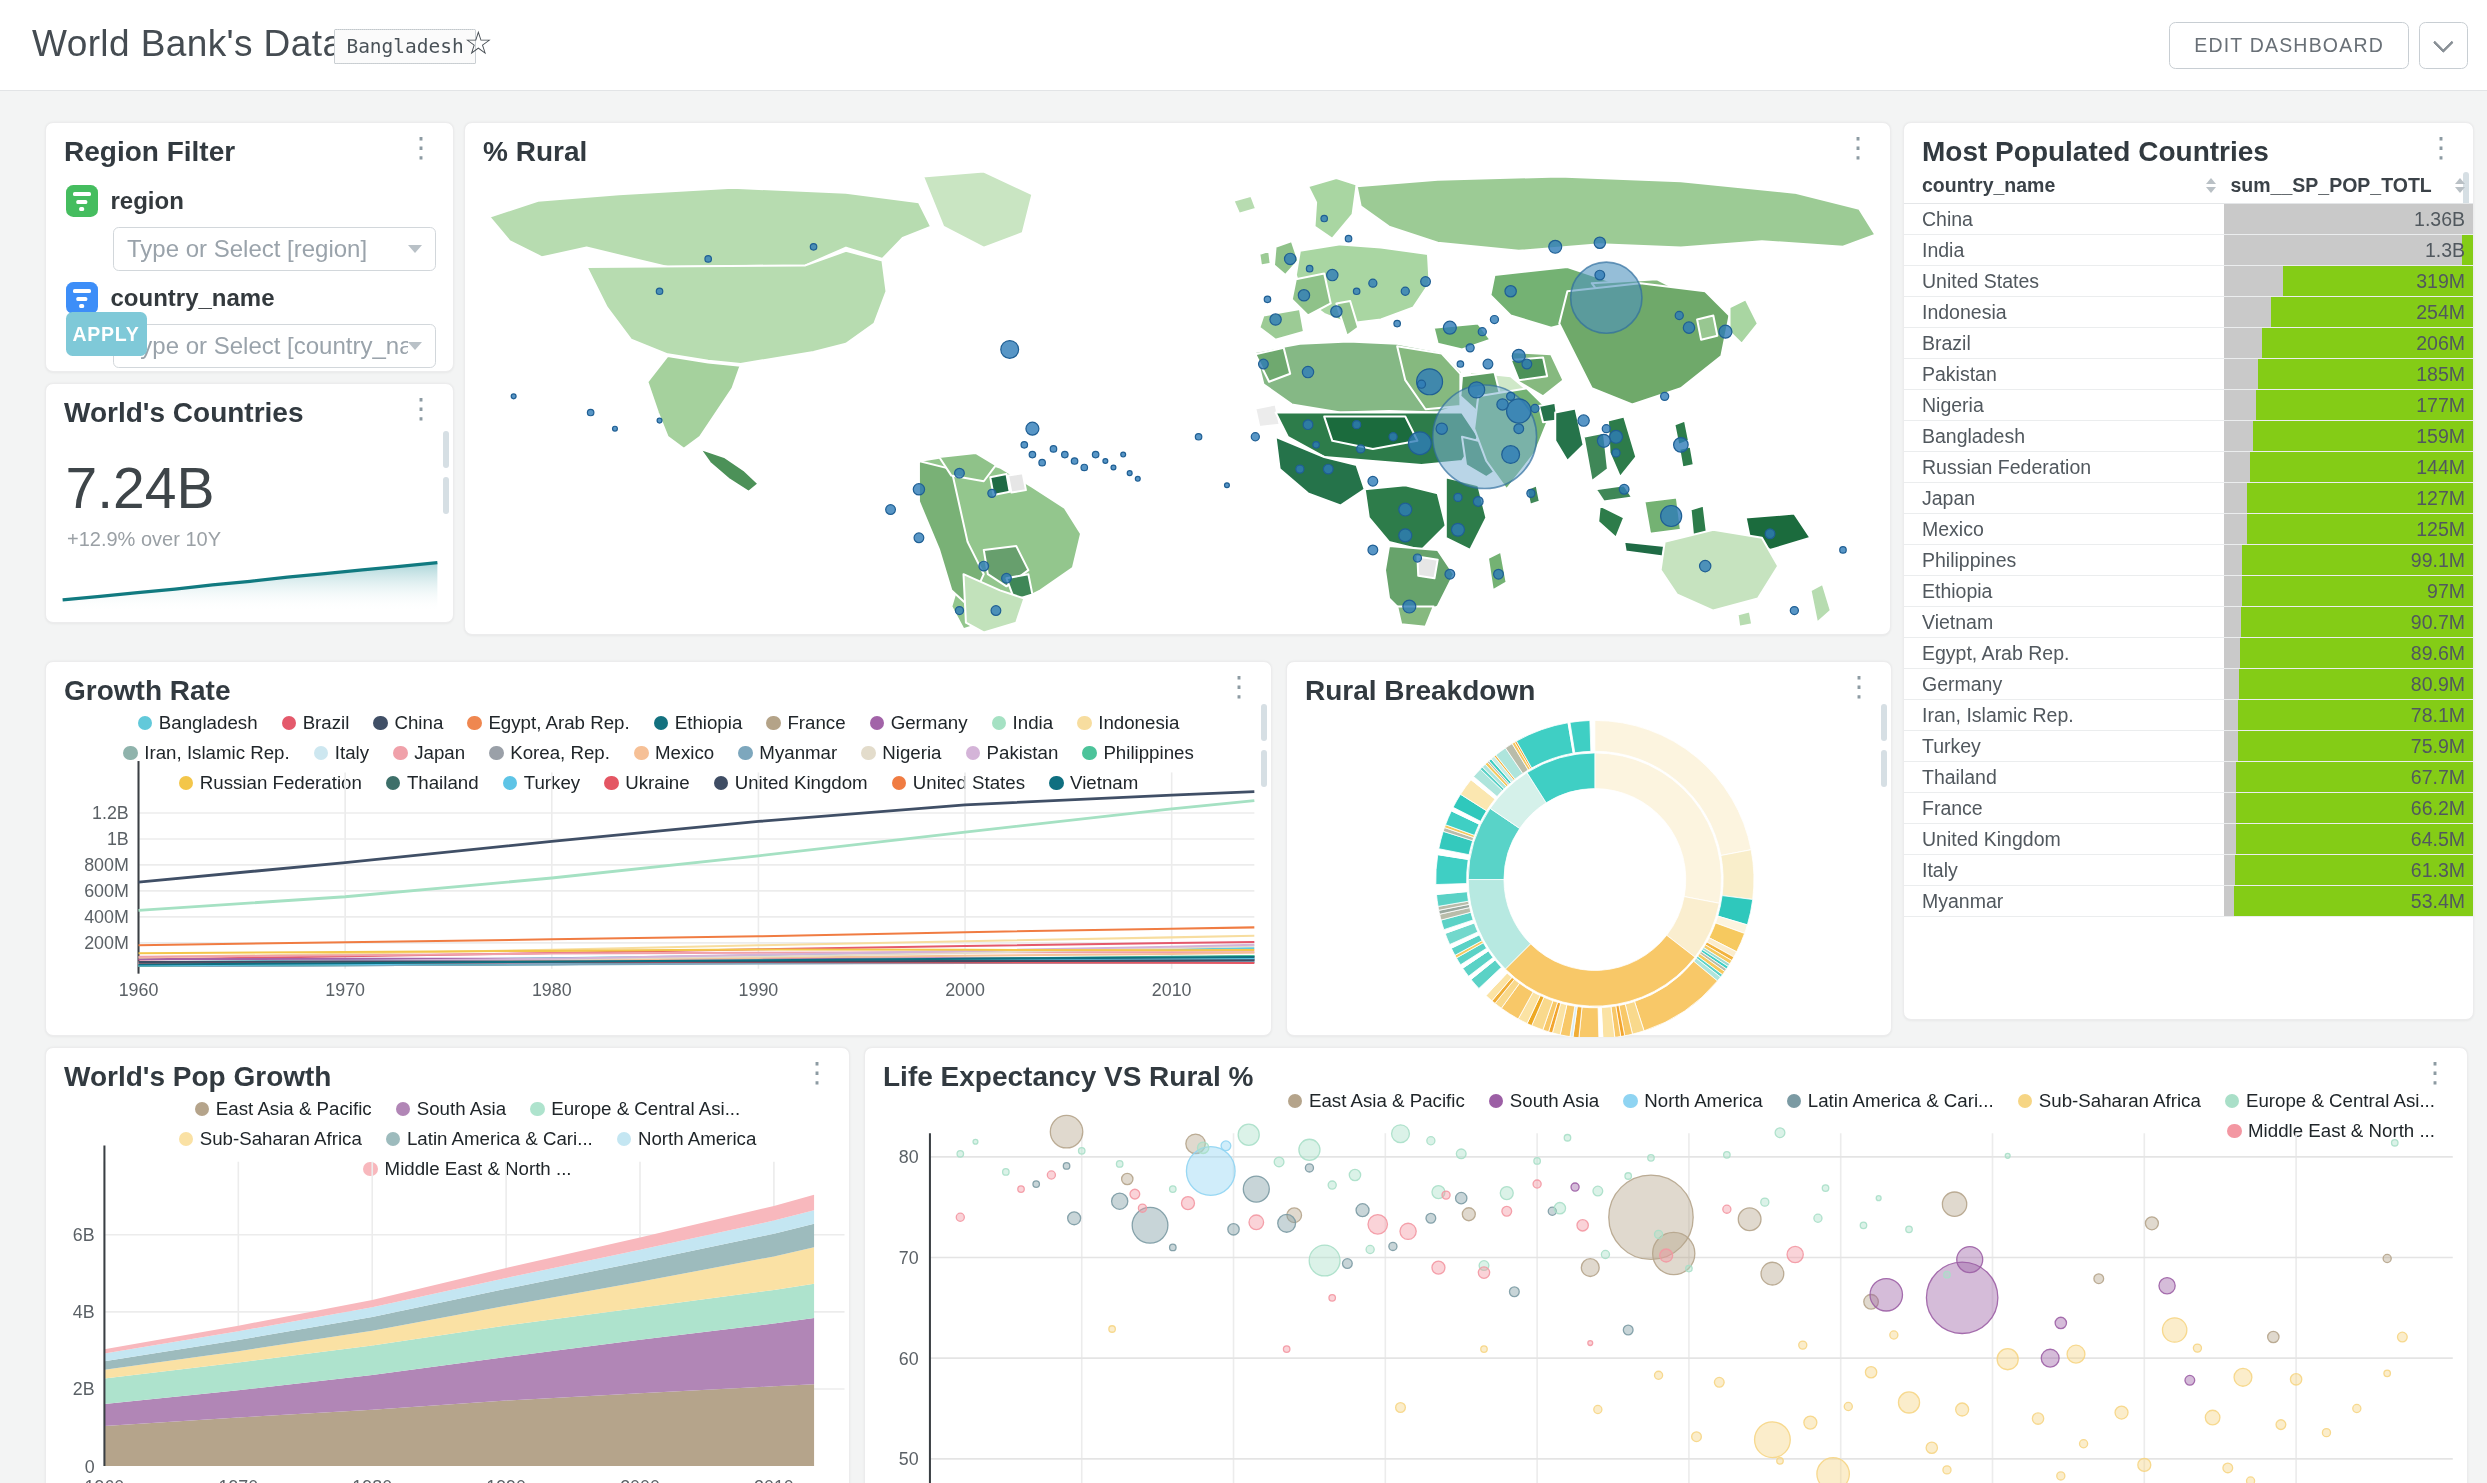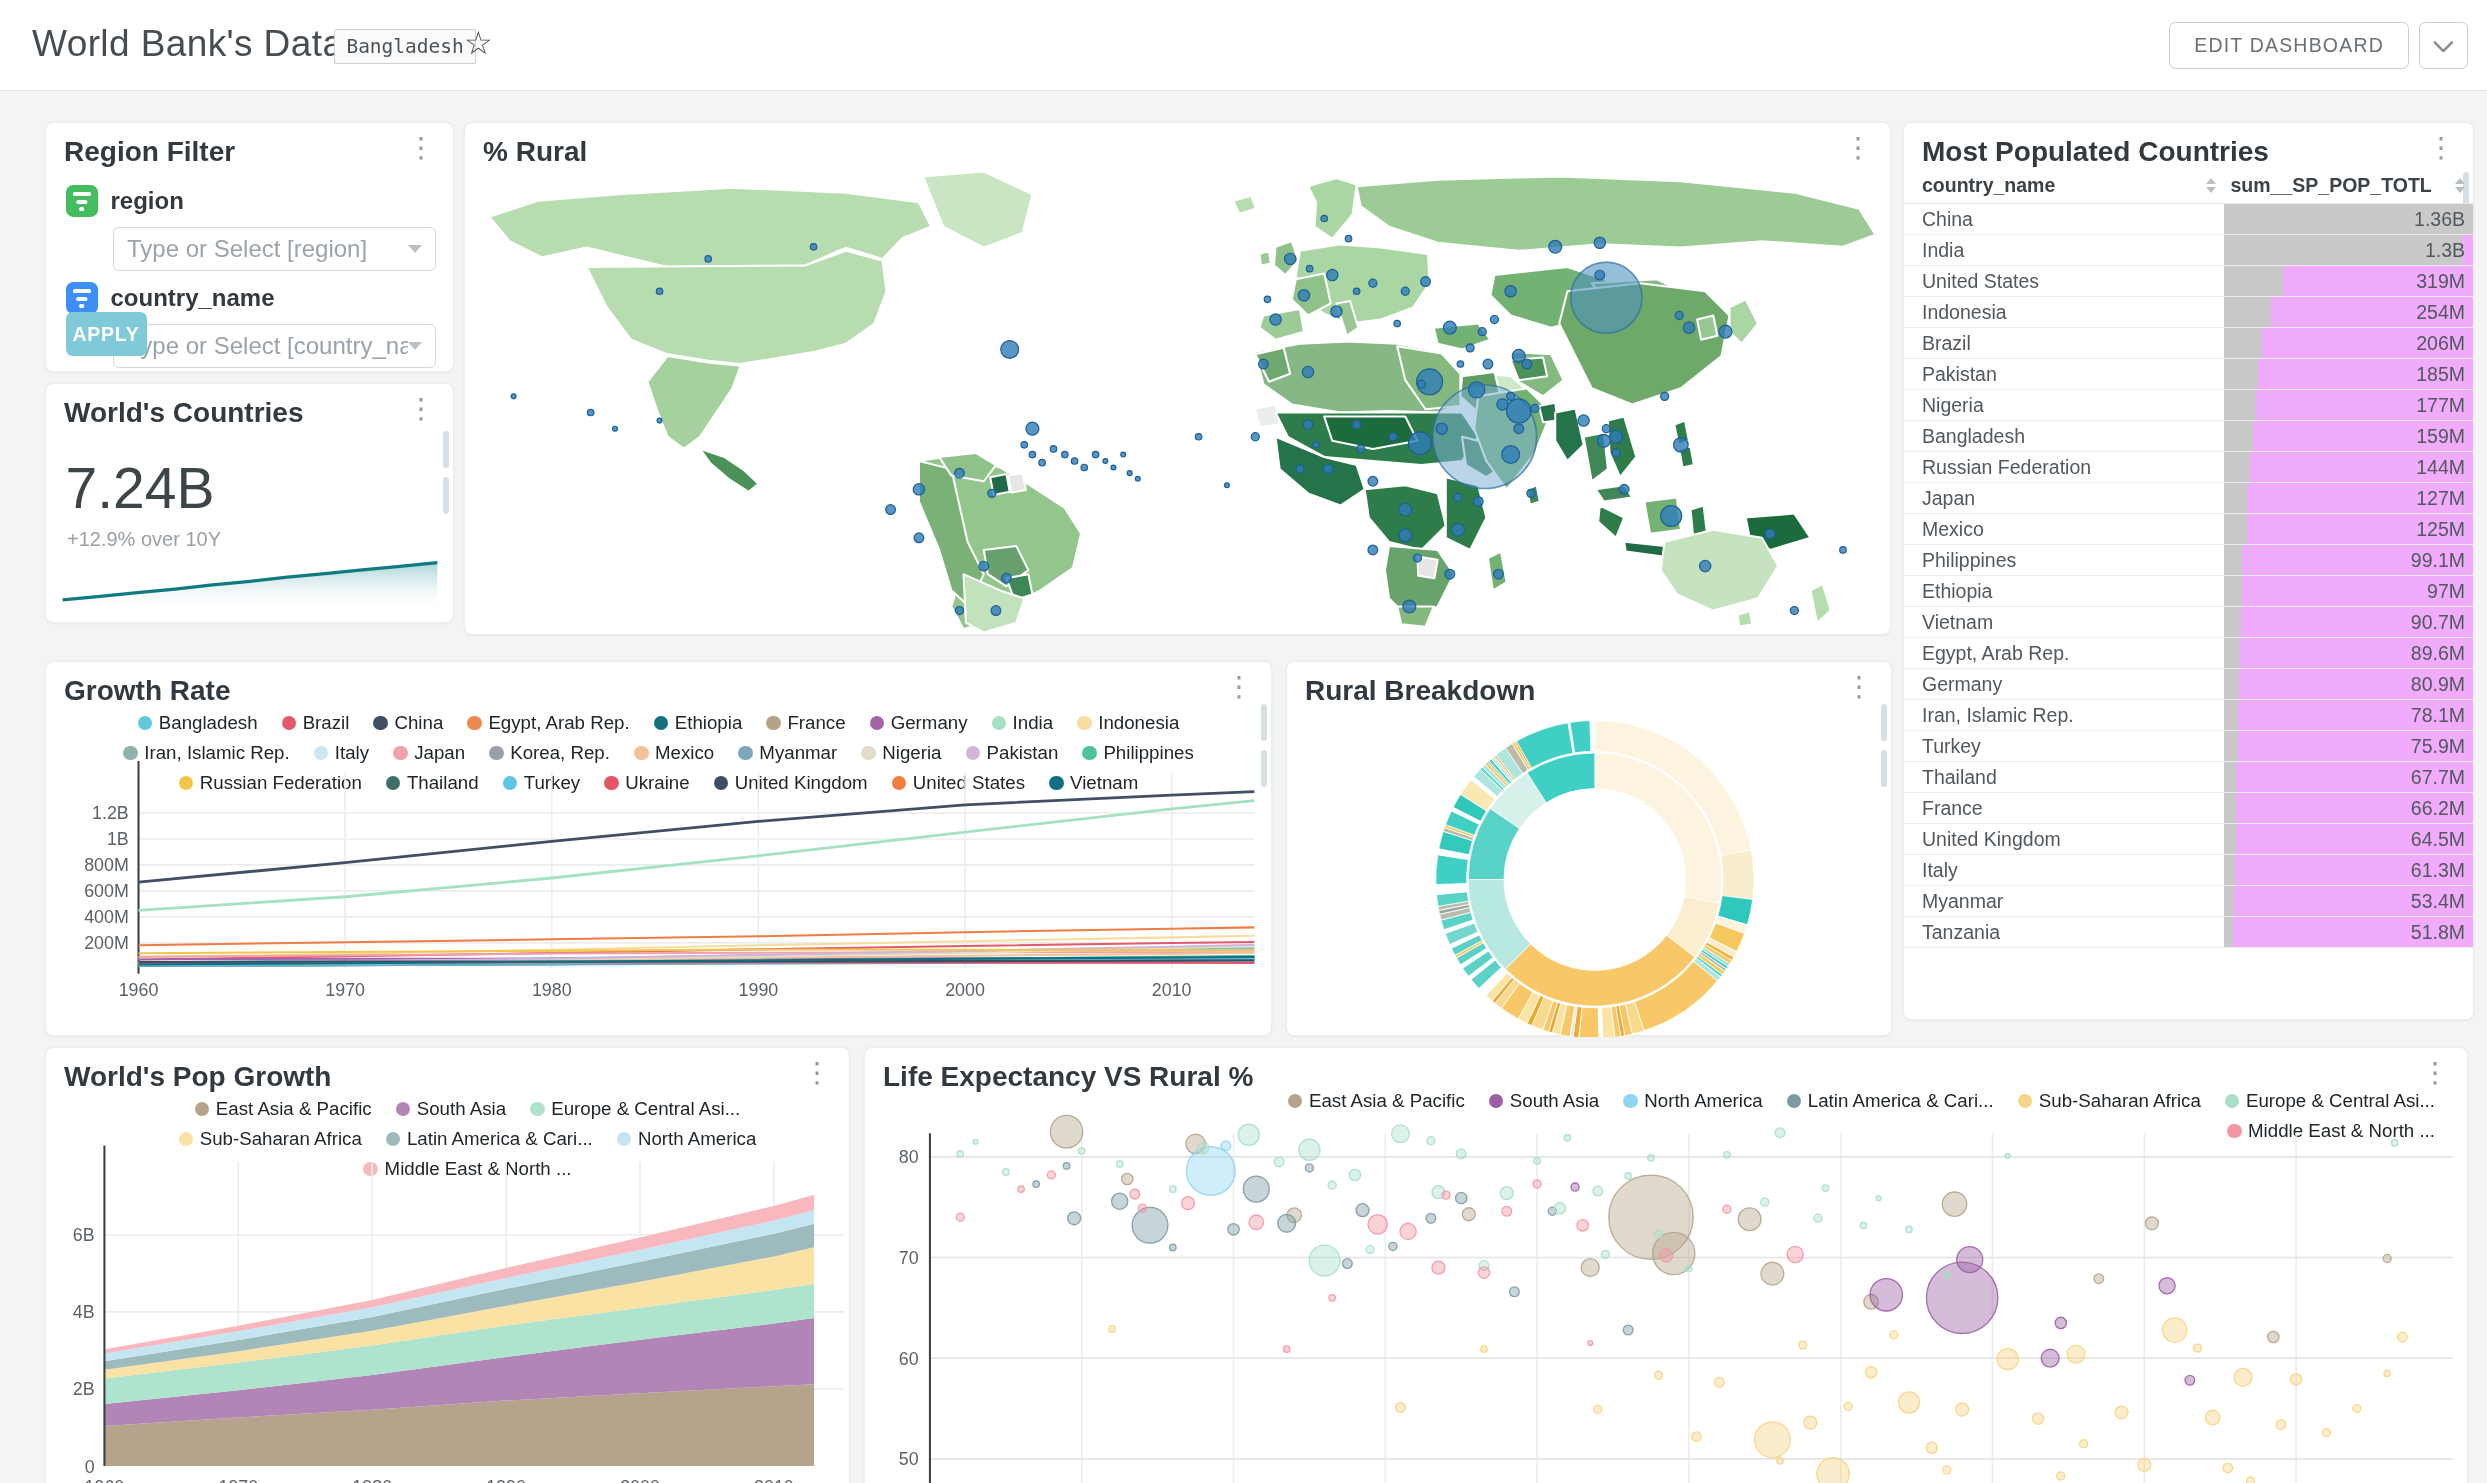--- a/index.html
+++ b/index.html
@@ -50,21 +50,21 @@
   .tbl-head { display:flex; height:36px; align-items:center; border-bottom:1.6px solid #e4e6e8; font-weight:700; color:#3b4248; }
   .th { display:flex; align-items:center; cursor:pointer; }
   .th-name { width:320px; padding-left:18px; }
   .th-val { flex:1; padding-left:6.5px; }
   .sorter { margin-left:auto; margin-right:8px; display:flex; flex-direction:column; gap:2.4px; }
   .sorter b { width:0; height:0; border-left:5.7px solid transparent; border-right:5.7px solid transparent; display:block; }
   .sorter b.up { border-bottom:6.5px solid #b9c0c5; }
   .sorter b.dn { border-top:6.5px solid #b9c0c5; }
   .trow { display:flex; height:31px; align-items:stretch; border-bottom:0.8px solid #ebedee; }
   .td-name { width:320px; padding-left:18px; display:flex; align-items:center; }
-  .td-val { flex:1; position:relative; background:#f0abfc; }
+  .td-val { flex:1; position:relative; background:#84cc16; }
   .td-bar { position:absolute; left:0; top:0; bottom:0; background:#c9c9c9; }
   .td-num { position:absolute; right:8px; top:0; bottom:0; display:flex; align-items:center; }
   
   .legend { display:flex; flex-wrap:wrap; justify-content:center; column-gap:24px; row-gap:8px; }
   .li { display:flex; align-items:center; gap:6.5px; font-size:18.7px; color:#20262a; }
   .li .dot { width:14.6px; height:14.6px; border-radius:50%; flex:0 0 auto; }
   svg text { font-family:"Liberation Sans", sans-serif; }
 </style>
 </head>
 <body>
@@ -493,27 +493,20 @@
             <div class="td-num">61.3M</div>
           </div>
         </div>
         <div class="trow">
           <div class="td-name">Myanmar</div>
           <div class="td-val">
             <div class="td-bar" style="width:3.9%"></div>
             <div class="td-num">53.4M</div>
           </div>
         </div>
-        <div class="trow">
-          <div class="td-name">Tanzania</div>
-          <div class="td-val">
-            <div class="td-bar" style="width:3.8%"></div>
-            <div class="td-num">51.8M</div>
-          </div>
-        </div>
       </div>
   </div>
 </div>
 
 <div class="card" style="left:45px;top:661px;width:1227px;height:375px;">
   <h3>Growth Rate</h3>
   <div class="kebab">⋮</div>
   <div class="pill" style="top:42px;"></div>
   <div class="pill" style="top:88px;"></div>
   <div id="growth-legend" class="legend" style="position:absolute;left:49px;right:49px;top:50px;">

